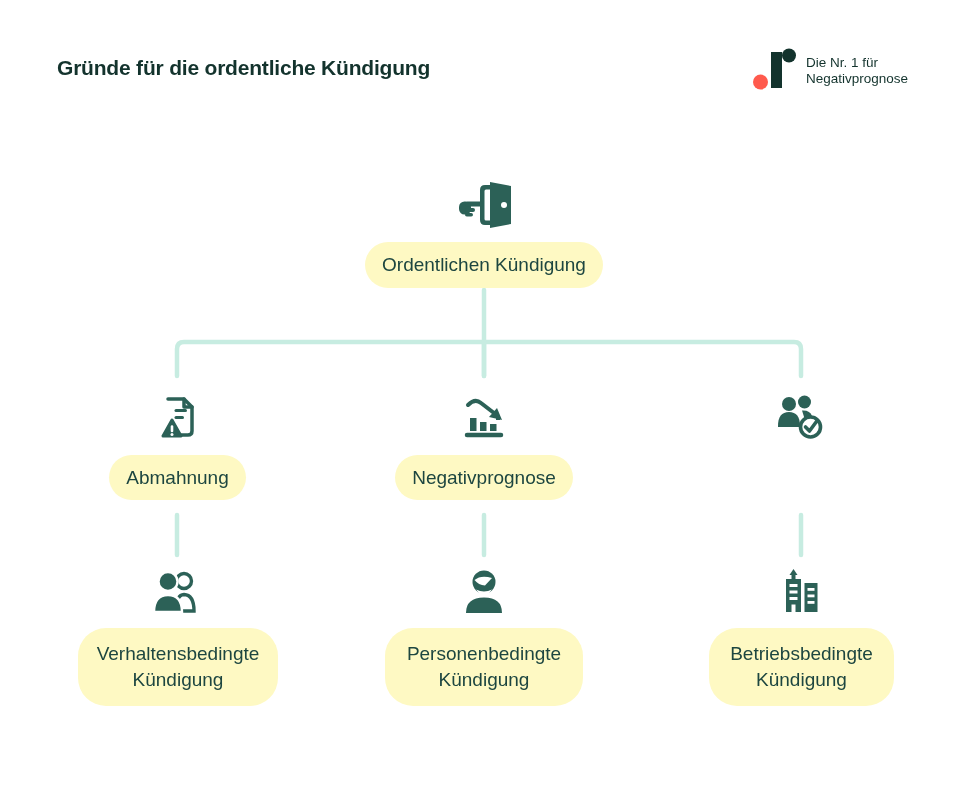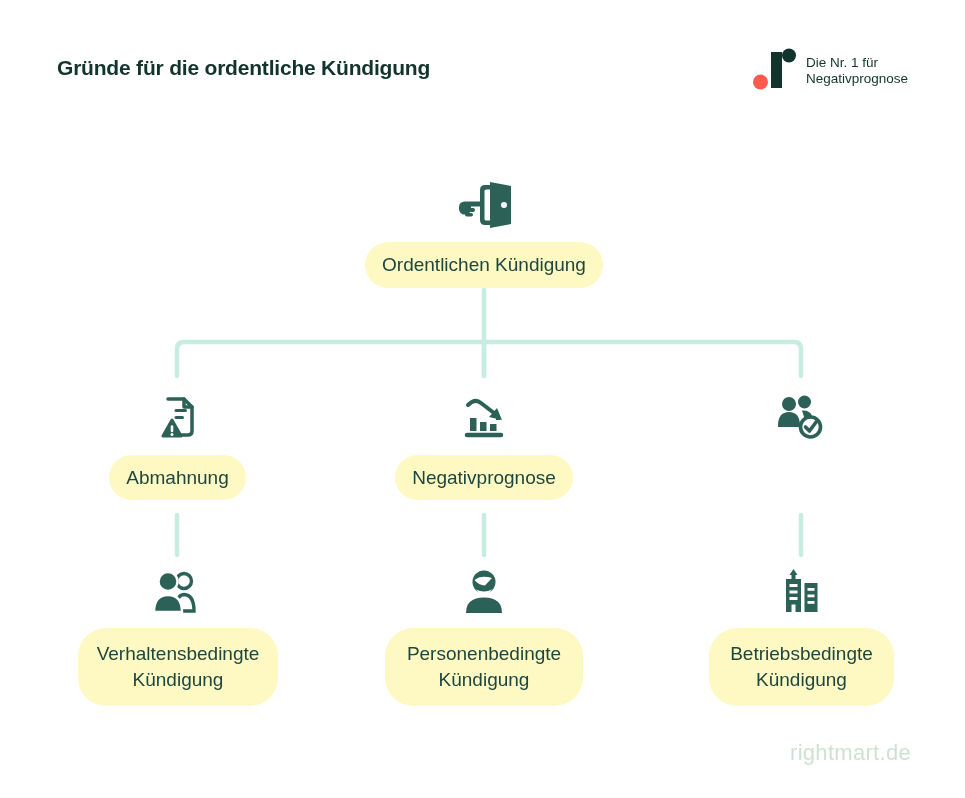--- a/index.html
+++ b/index.html
@@ -172,15 +172,14 @@
         <rect x="14.5" y="31" width="8" height="3"></rect>
         <rect x="16.5" y="38.5" width="4" height="7.5"></rect>
         <rect x="32.5" y="22" width="7" height="2.8"></rect>
         <rect x="32.5" y="28.5" width="7" height="2.8"></rect>
         <rect x="32.5" y="35" width="7" height="2.8"></rect>
       </g>
     </svg>
   </div>
   <div class="pill r3" id="pill-betriebsbedingt">Betriebsbedingte Kündigung</div>
 
-  <div class="watermark">rightmart.de</div>
 
 </div>
 
 </body></html>

